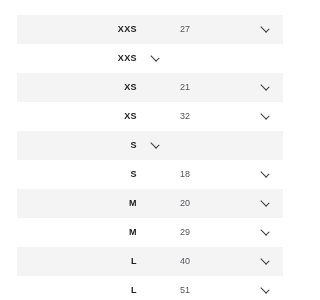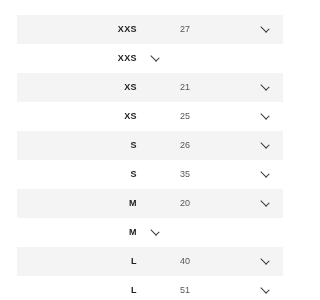--- a/index.html
+++ b/index.html
@@ -88,48 +88,48 @@
     </div>
     <div class="size-row striped">
       <div class="col-size">XS</div>
       <div class="col-value">21</div>
       <div class="col-chevron">
         <span class="chevron-glyph"></span>
       </div>
     </div>
     <div class="size-row">
       <div class="col-size">XS</div>
-      <div class="col-value">25</div>
+      <div class="col-value">32</div>
       <div class="col-chevron">
         <span class="chevron-glyph"></span>
       </div>
     </div>
     <div class="size-row striped">
       <div class="col-size">S</div>
-      <div class="col-value">26</div>
       <div class="col-chevron">
         <span class="chevron-glyph"></span>
       </div>
     </div>
     <div class="size-row">
       <div class="col-size">S</div>
-      <div class="col-value">35</div>
+      <div class="col-value">18</div>
       <div class="col-chevron">
         <span class="chevron-glyph"></span>
       </div>
     </div>
     <div class="size-row striped">
       <div class="col-size">M</div>
       <div class="col-value">20</div>
       <div class="col-chevron">
         <span class="chevron-glyph"></span>
       </div>
     </div>
     <div class="size-row">
       <div class="col-size">M</div>
+      <div class="col-value">29</div>
       <div class="col-chevron">
         <span class="chevron-glyph"></span>
       </div>
     </div>
     <div class="size-row striped">
       <div class="col-size">L</div>
       <div class="col-value">40</div>
       <div class="col-chevron">
         <span class="chevron-glyph"></span>
       </div>

